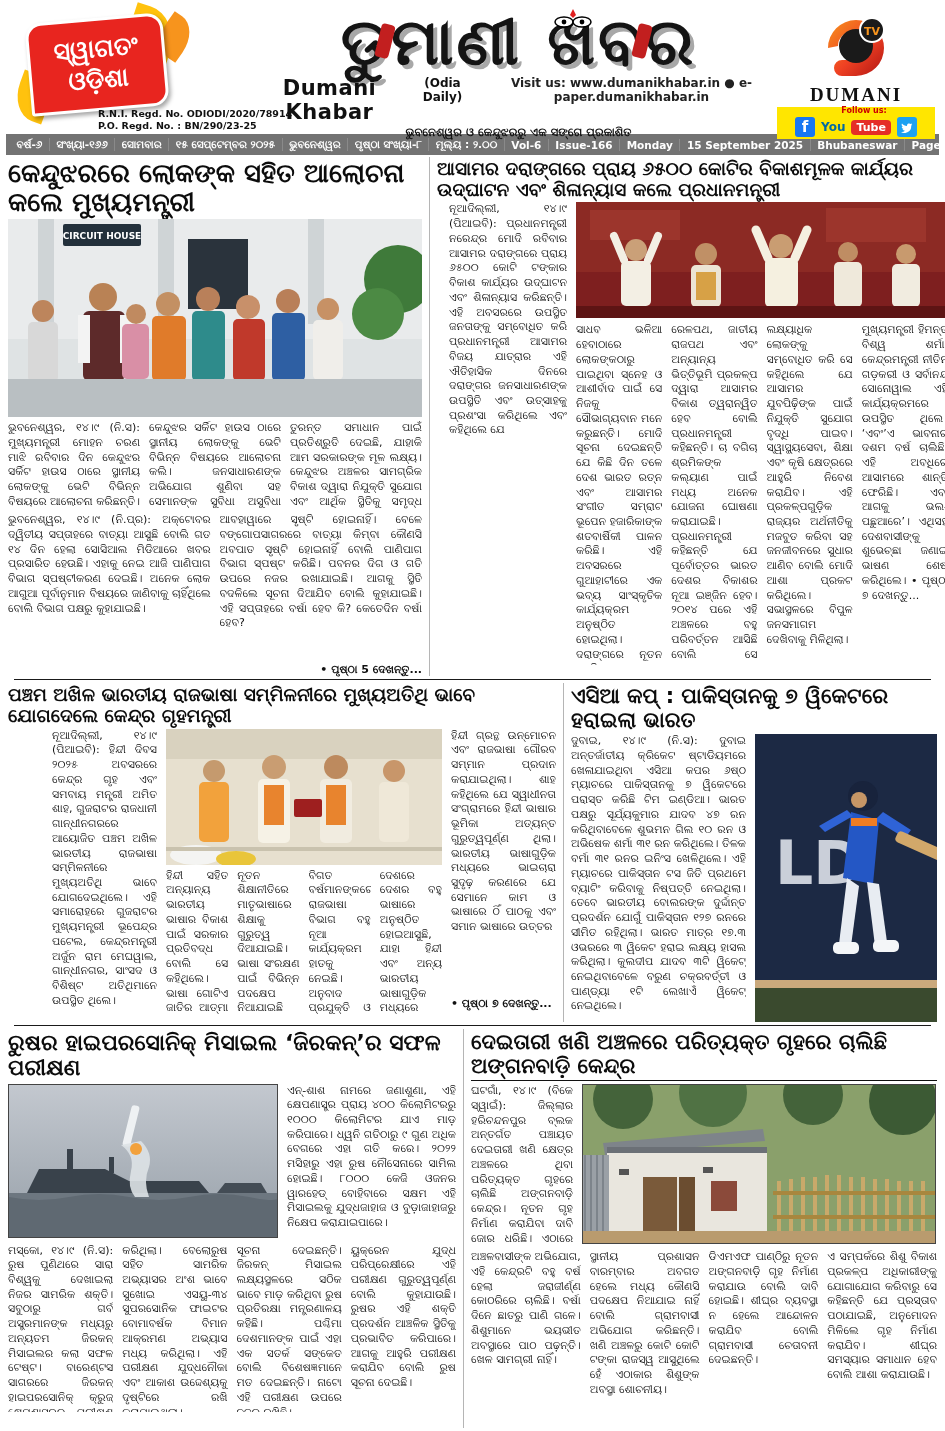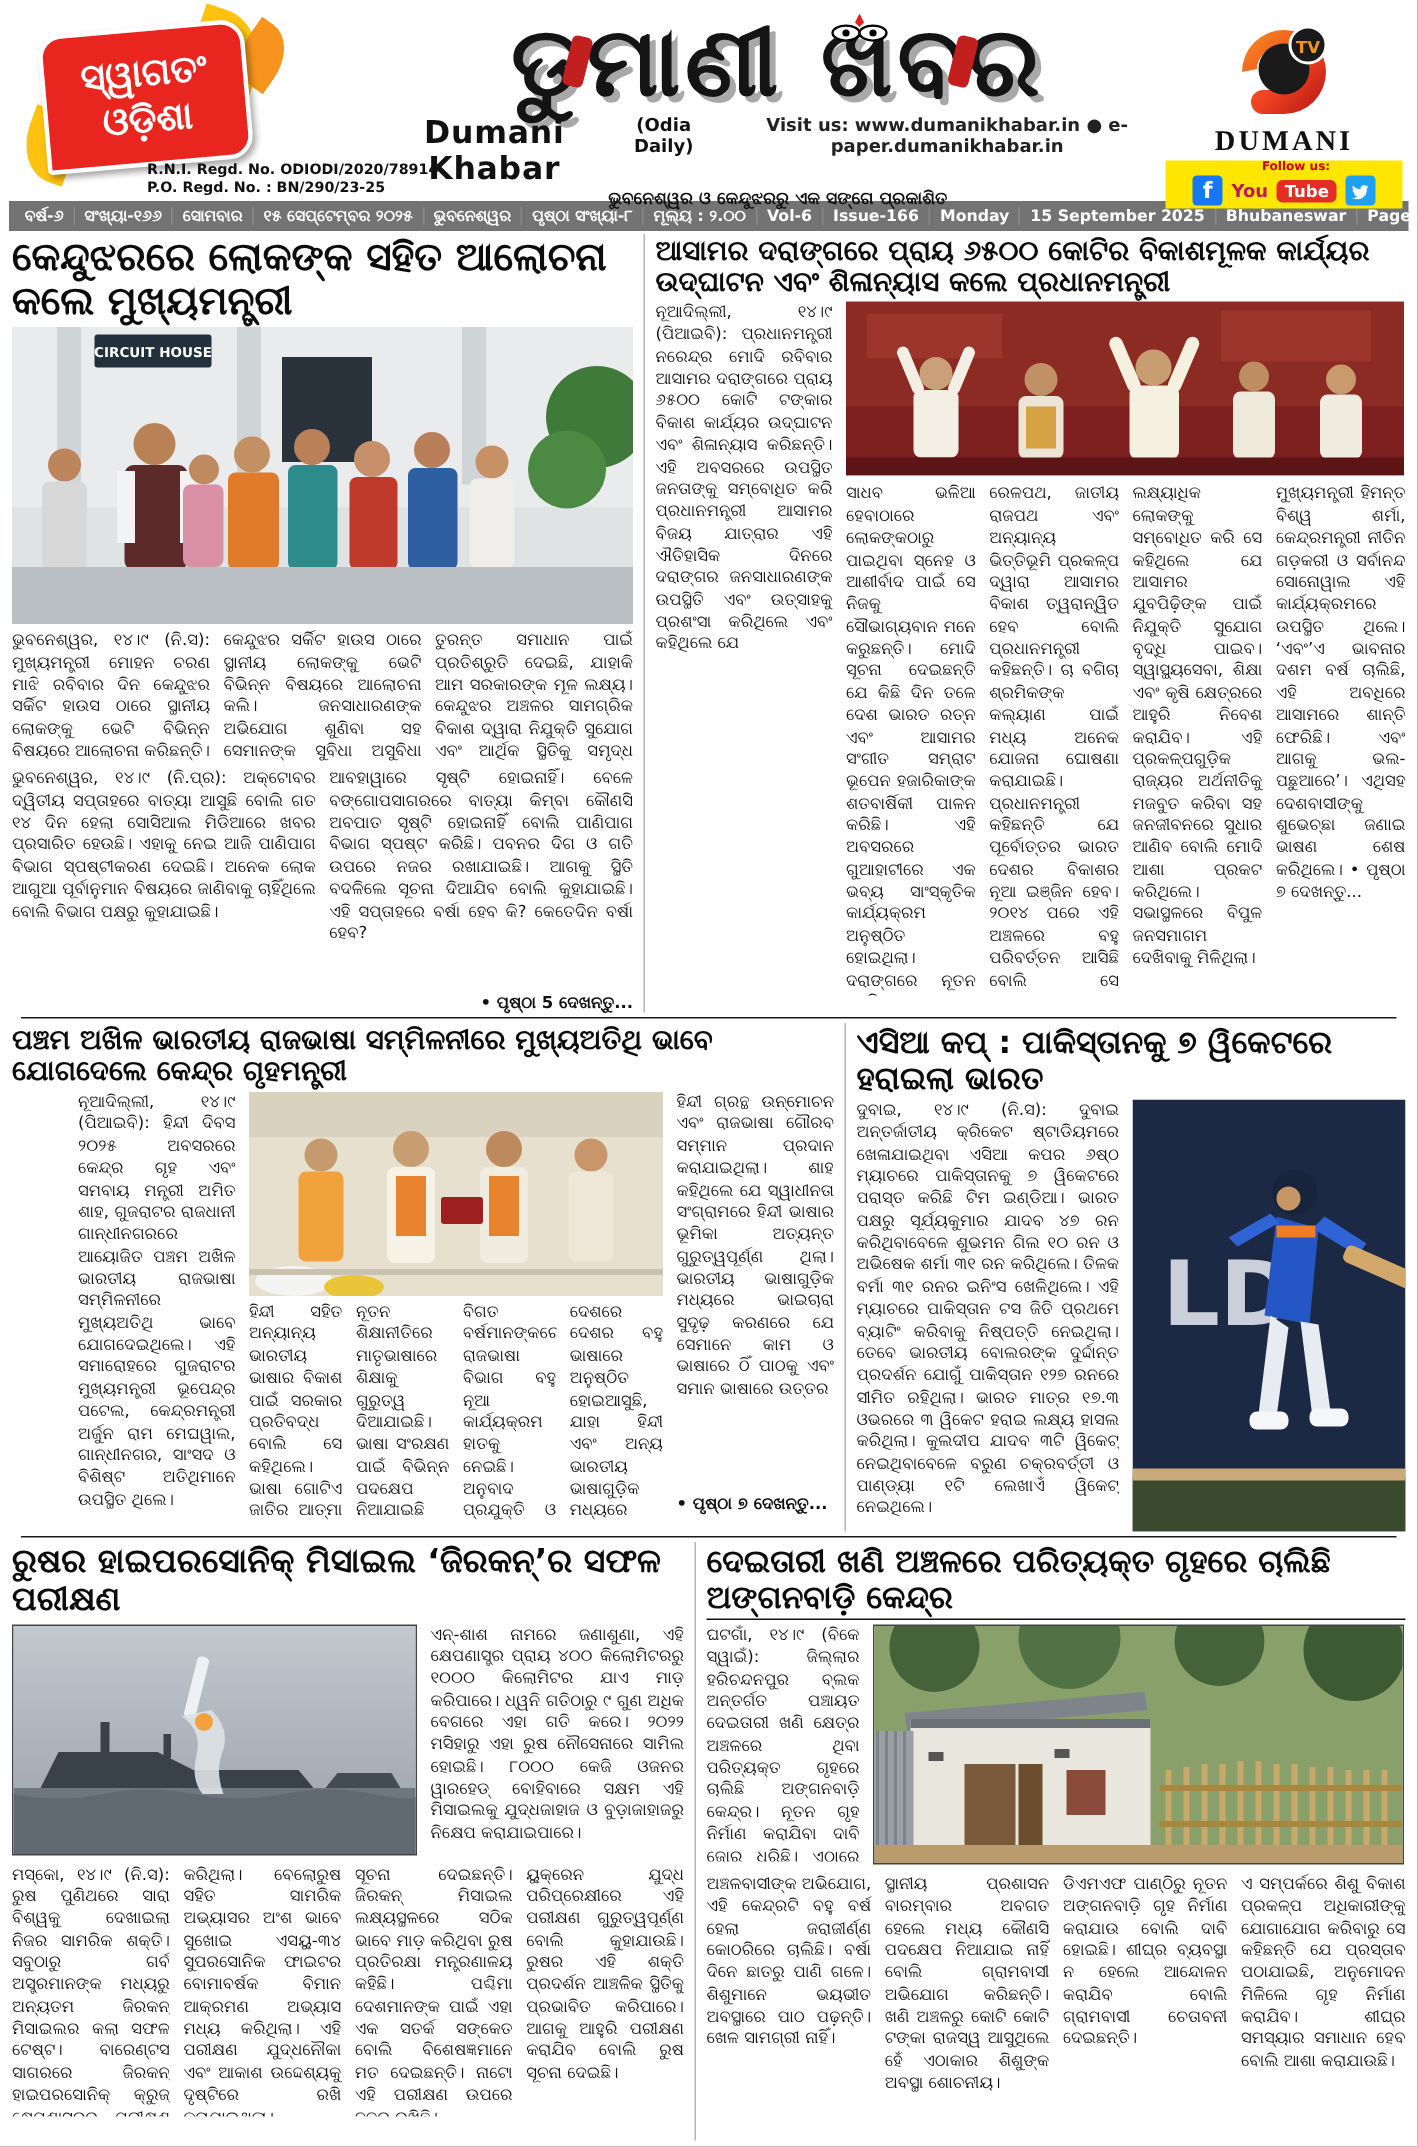--- a/index.html
+++ b/index.html
@@ -25,21 +25,21 @@
   .mast-en{font-size:21px;font-weight:bold;letter-spacing:.5px;}
   .mast-daily{font-size:12px;font-weight:bold;}
   .mast-visit{font-size:12px;font-weight:bold;color:#222;}
   .mast-pub{font-size:11.5px;font-weight:bold;margin-top:1px;}
   .logo-wrap{width:158px;text-align:center;position:relative;}
   .logo-brand{font-family:Liberation Serif, serif;font-weight:bold;font-size:19px;letter-spacing:2px;margin-top:-4px;}
   .follow{background:#ffe600;display:flex;align-items:center;justify-content:center;gap:6px;padding:2px 4px;margin-top:1px;position:relative;}
   .follow-lbl{position:absolute;top:-1px;left:0;right:0;font-size:8px;font-weight:bold;color:#c00;padding-left:16px;}
   .soc{display:flex;gap:6px;align-items:center;margin-top:8px;}
   .fb{width:20px;height:20px;background:#1877f2;color:#fff;font-weight:bold;font-size:15px;border-radius:3px;line-height:20px;}
-  .yt-you{font-weight:bold;font-size:12px;color:#be185d;}
+  .yt-you{font-weight:bold;font-size:12px;color:#0369a1;}
   .yt-tube{background:#e52d27;color:#fff;font-weight:bold;font-size:11px;padding:1px 5px;border-radius:4px;}
   .tw{width:20px;height:20px;background:#1da1f2;border-radius:3px;display:inline-flex;align-items:center;justify-content:center;}
   
   .infobar{background:#737373;color:#fff;display:flex;align-items:center;margin:4px 6px 0 6px;
            padding:4px 4px;font-size:10.5px;font-weight:bold;white-space:nowrap;}
   .infobar span{padding:0 6.5px;border-right:1px solid #8a8a8a;}
   .infobar span:last-child{border-right:none;}
   .rule{border:none;border-top:1.5px solid #1a1a1a;margin:3px 6px;}
   
   .main{padding:2px 8px;}
@@ -196,21 +196,21 @@
             <div class="bodycol">ଆବହାୱାରେ ସୃଷ୍ଟି ହୋଇନାହିଁ। ବେଳେ ବଙ୍ଗୋପସାଗରରେ ବାତ୍ୟା କିମ୍ବା କୌଣସି ଅବପାତ ସୃଷ୍ଟି ହୋଇନାହିଁ ବୋଲି ପାଣିପାଗ ବିଭାଗ ସ୍ପଷ୍ଟ କରିଛି। ପବନର ଦିଗ ଓ ଗତି ଉପରେ ନଜର ରଖାଯାଇଛି। ଆଗକୁ ସ୍ଥିତି ବଦଳିଲେ ସୂଚନା ଦିଆଯିବ ବୋଲି କୁହାଯାଇଛି। ଏହି ସପ୍ତାହରେ ବର୍ଷା ହେବ କି? କେତେଦିନ ବର୍ଷା ହେବ?</div>
           </div>
         <div class="more" style="font-size:11px;text-align:right;">• ପୃଷ୍ଠା 5 ଦେଖନ୍ତୁ...</div>
       </div>
 
       <div class="vsep"></div>
 
       <div style="flex:1;">
         <h2 class="h-pm">ଆସାମର ଦରାଙ୍ଗରେ ପ୍ରାୟ ୬୫୦୦ କୋଟିର ବିକାଶମୂଳକ କାର୍ଯ୍ୟର ଉଦ୍‌ଘାଟନ ଏବଂ ଶିଳାନ୍ୟାସ କଲେ ପ୍ରଧାନମନ୍ତ୍ରୀ</h2>
         <div class="row" style="gap:9px;">
-          <div class="bodytxt" style="width:118px;height:465px;">ନୂଆଦିଲ୍ଲୀ, ୧୪।୯ (ପିଆଇବି): ପ୍ରଧାନମନ୍ତ୍ରୀ ନରେନ୍ଦ୍ର ମୋଦି ରବିବାର ଆସାମର ଦରାଙ୍ଗରେ ପ୍ରାୟ ୬୫୦୦ କୋଟି ଟଙ୍କାର ବିକାଶ କାର୍ଯ୍ୟର ଉଦ୍‌ଘାଟନ ଏବଂ ଶିଳାନ୍ୟାସ କରିଛନ୍ତି। ଏହି ଅବସରରେ ଉପସ୍ଥିତ ଜନତାଙ୍କୁ ସମ୍ବୋଧିତ କରି ପ୍ରଧାନମନ୍ତ୍ରୀ ଆସାମର ବିଜୟ ଯାତ୍ରାର ଏହି ଐତିହାସିକ ଦିନରେ ଦରାଙ୍ଗର ଜନସାଧାରଣଙ୍କ ଉପସ୍ଥିତି ଏବଂ ଉତ୍ସାହକୁ ପ୍ରଶଂସା କରିଥିଲେ ଏବଂ କହିଥିଲେ ଯେ</div>
+          <div class="bodytxt" style="width:118px;height:465px;margin-left:12px;">ନୂଆଦିଲ୍ଲୀ, ୧୪।୯ (ପିଆଇବି): ପ୍ରଧାନମନ୍ତ୍ରୀ ନରେନ୍ଦ୍ର ମୋଦି ରବିବାର ଆସାମର ଦରାଙ୍ଗରେ ପ୍ରାୟ ୬୫୦୦ କୋଟି ଟଙ୍କାର ବିକାଶ କାର୍ଯ୍ୟର ଉଦ୍‌ଘାଟନ ଏବଂ ଶିଳାନ୍ୟାସ କରିଛନ୍ତି। ଏହି ଅବସରରେ ଉପସ୍ଥିତ ଜନତାଙ୍କୁ ସମ୍ବୋଧିତ କରି ପ୍ରଧାନମନ୍ତ୍ରୀ ଆସାମର ବିଜୟ ଯାତ୍ରାର ଏହି ଐତିହାସିକ ଦିନରେ ଦରାଙ୍ଗର ଜନସାଧାରଣଙ୍କ ଉପସ୍ଥିତି ଏବଂ ଉତ୍ସାହକୁ ପ୍ରଶଂସା କରିଥିଲେ ଏବଂ କହିଥିଲେ ଯେ</div>
           <div style="flex:1;">
             <svg class="photo" width="372" height="116" viewBox="0 0 372 116">
               <rect width="372" height="116" fill="#7e1f1f"></rect>
               <rect x="0" y="0" width="372" height="70" fill="#8c2a24"></rect>
               <rect x="14" y="8" width="90" height="30" fill="#a33b30" opacity=".7"></rect>
                 <rect x="250" y="6" width="100" height="34" fill="#a33b30" opacity=".7"></rect>
               <g>
                 <circle cx="60" cy="48" r="11" fill="#caa078"></circle>
                   <rect x="45" y="59" width="30" height="45" rx="5" fill="#f3efe4"></rect>
                   <path d="M48 58 L38 34 M72 58 L82 34" stroke="#f3efe4" stroke-width="8" stroke-linecap="round"></path>

